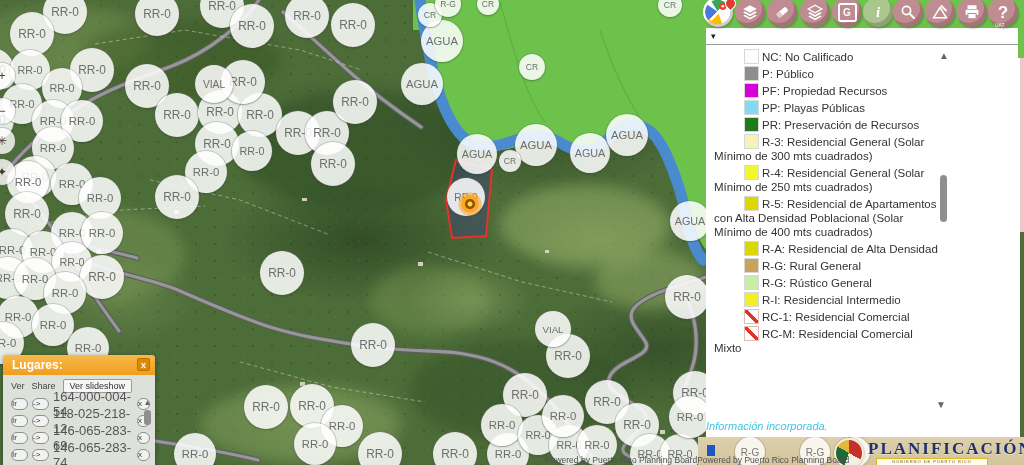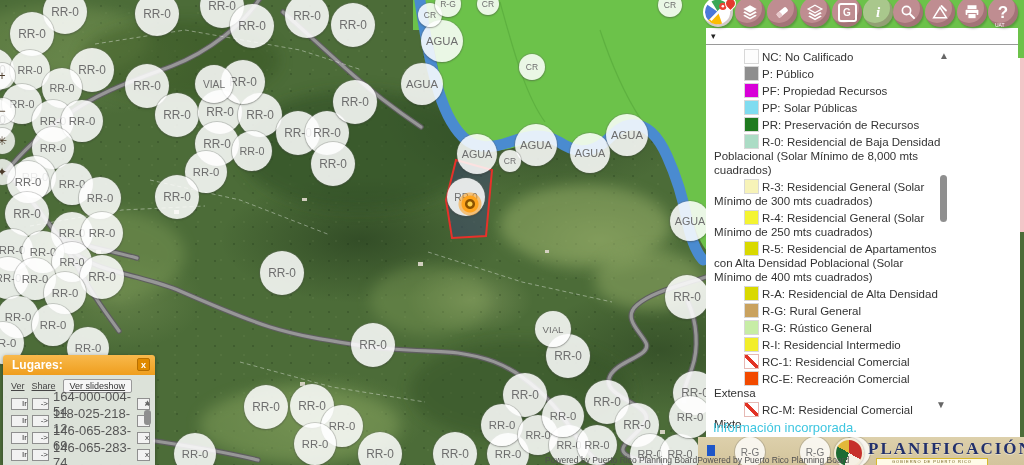--- a/index.html
+++ b/index.html
@@ -61,21 +61,21 @@
     margin-bottom:2px;}
   .swatch{display:inline-block;width:15px;height:15px;vertical-align:-3px;margin-right:3px;
     border:1px solid #d8d8d8;box-sizing:border-box;}
   .swatch.hatch{background:
     linear-gradient(45deg, transparent 42%, #e23325 42% 58%, transparent 58%) #fff;
     border-color:#e6b9b4;}
   .lg-up{position:absolute;left:233px;top:5px;font-size:10px;color:#666;cursor:pointer;}
   .lg-down{position:absolute;left:230px;top:354px;font-size:10px;color:#666;cursor:pointer;}
   .lg-thumb{position:absolute;left:234px;top:130px;width:7px;height:47px;background:#8f8f8f;
     border-radius:4px;cursor:pointer;}
-  .legend-note{position:absolute;left:7px;top:375px;font-size:13px;color:#3ec6e0;}
+  .legend-note{position:absolute;left:0;top:375px;font-size:11px;color:#3ec6e0;font-style:italic;}
   .sliver-g{position:absolute;left:1018px;top:28px;width:6px;height:30px;background:#6cc24a;z-index:49;}
   .sliver-p{position:absolute;left:1020px;top:58px;width:4px;height:174px;background:#f2c6c8;z-index:49;}
   
   .footer-band{position:absolute;left:698px;top:437px;width:326px;height:28px;z-index:20;
     background:linear-gradient(#ddd0ab,#d3c49c);}
   .blue-sq{position:absolute;left:9px;top:8px;width:8px;height:11px;background:#1e56c8;}
   .fb-circle{position:absolute;width:30px;height:30px;border-radius:50%;top:0px;
     background:rgba(255,255,255,.8);box-shadow:0 0 0 1px rgba(110,110,110,.3);
     display:flex;align-items:center;justify-content:center;color:#777;font-size:10px;}
   .seal{position:absolute;left:136px;top:1px;width:26px;height:26px;border-radius:50%;
@@ -92,26 +92,26 @@
   
   .lugares{position:absolute;left:3px;top:355px;width:152px;height:110px;z-index:55;
     border-radius:3px 3px 0 0;box-shadow:0 1px 4px rgba(0,0,0,.35);}
   .lg-head{height:20px;background:linear-gradient(#f8b94c,#ef9e1e);border-radius:3px 3px 0 0;
     display:flex;align-items:center;color:#fff;font-weight:bold;font-size:12px;padding-left:9px;
     position:relative;}
   .lg-close{position:absolute;right:5px;top:3px;width:13px;height:13px;background:#e08a00;
     border:1px solid #b86f00;border-radius:2px;color:#fff;font-size:9px;font-weight:bold;
     display:flex;align-items:center;justify-content:center;cursor:pointer;padding:0;}
   .lg-body{position:relative;height:90px;background:rgba(252,252,252,.82);}
-  .lg-ctrl{display:flex;align-items:center;gap:7px;padding:4px 16px 2px 8px;font-size:9px;color:#444;text-decoration:underline;}
+  .lg-ctrl{display:flex;align-items:center;gap:7px;padding:4px 16px 2px 8px;font-size:9px;color:#444;}
   .btn-slideshow{font-size:9px;color:#333;background:#f6f6f6;border:1px solid #999;
     border-radius:2px;padding:1px 6px;cursor:pointer;}
   .lrow{display:flex;align-items:center;gap:4px;padding:2px 0 2px 8px;height:13px;}
   .lrow .mini{font-size:8px;color:#333;background:#f2f2f2;border:1px solid #8f8f8f;
-    border-radius:0;width:17px;height:12px;line-height:10px;text-align:right;padding:0;cursor:pointer;}
+    border-radius:6px;width:17px;height:12px;line-height:10px;text-align:left;padding:0;cursor:pointer;}
   .lrow .pid{font-size:13px;color:#555;width:80px;}
   .lrow .mini.x{width:13px;}
   .lg-scroll{position:absolute;right:2px;top:24px;width:11px;height:64px;}
   .lg-scroll .ar{font-size:8px;color:#666;text-align:center;cursor:pointer;line-height:8px;}
   .lg-scroll .th{width:7px;height:15px;background:#8f8f8f;border-radius:3px;margin:3px auto;cursor:pointer;}
 </style>
 </head>
 <body>
 
 <div id="stage">
@@ -363,32 +363,30 @@
 
   <div class="dropbar">
     <span>▾</span>
   </div>
 
   <div class="legend">
     <div class="legend-list" id="legend-list">
         <div class="legend-item"><span class="swatch" style="background: rgb(253, 253, 253);"></span><span>NC: No Calificado</span></div>
         <div class="legend-item"><span class="swatch" style="background: rgb(142, 142, 142);"></span><span>P: Público</span></div>
         <div class="legend-item"><span class="swatch" style="background: rgb(216, 0, 216);"></span><span>PF: Propiedad Recursos</span></div>
-        <div class="legend-item"><span class="swatch" style="background: rgb(128, 220, 240);"></span><span>PP: Solar Públicas</span></div>
+        <div class="legend-item"><span class="swatch" style="background: rgb(128, 220, 240);"></span><span>PP: Playas Públicas</span></div>
         <div class="legend-item"><span class="swatch" style="background: rgb(31, 122, 31);"></span><span>PR: Preservación de Recursos</span></div>
-        <div class="legend-item"><span class="swatch" style="background: rgb(171, 220, 197);"></span><span>R-0: Residencial de Baja Densidad Poblacional (Solar Mínimo de 8,000 mts cuadrados)</span></div>
         <div class="legend-item"><span class="swatch" style="background: rgb(247, 243, 184);"></span><span>R-3: Residencial General (Solar Mínimo de 300 mts cuadrados)</span></div>
         <div class="legend-item"><span class="swatch" style="background: rgb(244, 244, 49);"></span><span>R-4: Residencial General (Solar Mínimo de 250 mts cuadrados)</span></div>
         <div class="legend-item"><span class="swatch" style="background: rgb(217, 217, 0);"></span><span>R-5: Residencial de Apartamentos con Alta Densidad Poblacional (Solar Mínimo de 400 mts cuadrados)</span></div>
         <div class="legend-item"><span class="swatch" style="background: rgb(217, 217, 0);"></span><span>R-A: Residencial de Alta Densidad</span></div>
         <div class="legend-item"><span class="swatch" style="background: rgb(201, 162, 94);"></span><span>R-G: Rural General</span></div>
         <div class="legend-item"><span class="swatch" style="background: rgb(199, 237, 166);"></span><span>R-G: Rústico General</span></div>
         <div class="legend-item"><span class="swatch" style="background: rgb(242, 238, 42);"></span><span>R-I: Residencial Intermedio</span></div>
         <div class="legend-item"><span class="swatch hatch"></span><span>RC-1: Residencial Comercial</span></div>
-        <div class="legend-item"><span class="swatch" style="background: rgb(242, 74, 0);"></span><span>RC-E: Recreación Comercial Extensa</span></div>
         <div class="legend-item"><span class="swatch hatch"></span><span>RC-M: Residencial Comercial Mixto</span></div>
       </div>
     <div class="lg-up">▲</div>
     <div class="lg-thumb"></div>
     <div class="lg-down">▼</div>
     <div class="legend-note">Información incorporada.</div>
   </div>
   <div class="sliver-g"></div>
   <div class="sliver-p"></div>
 

